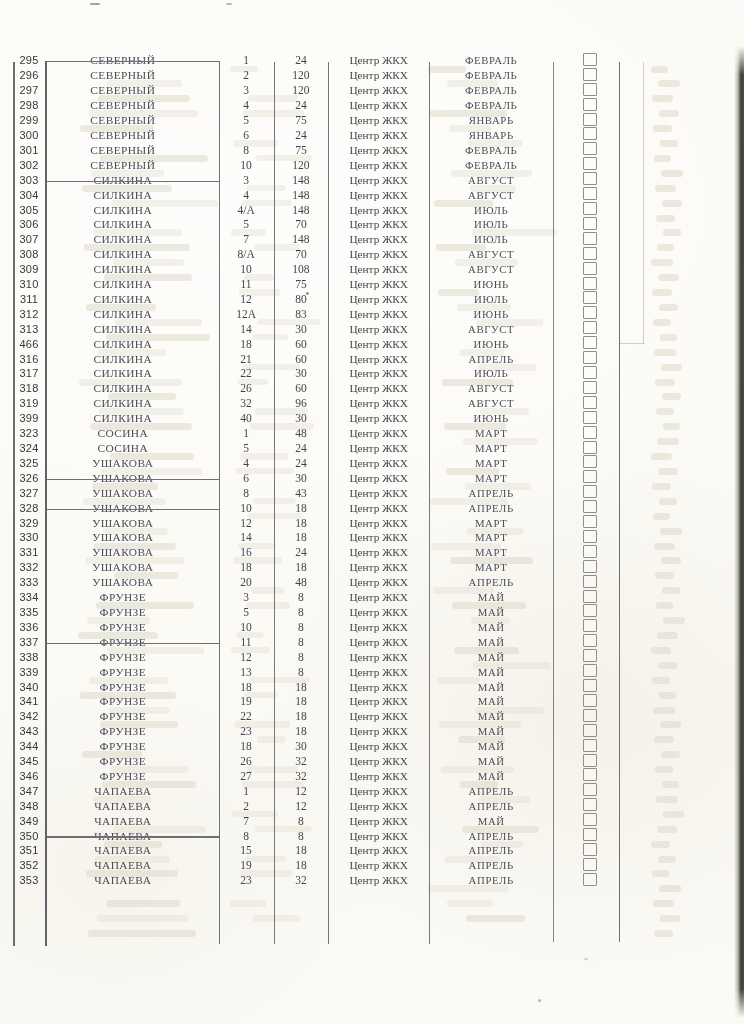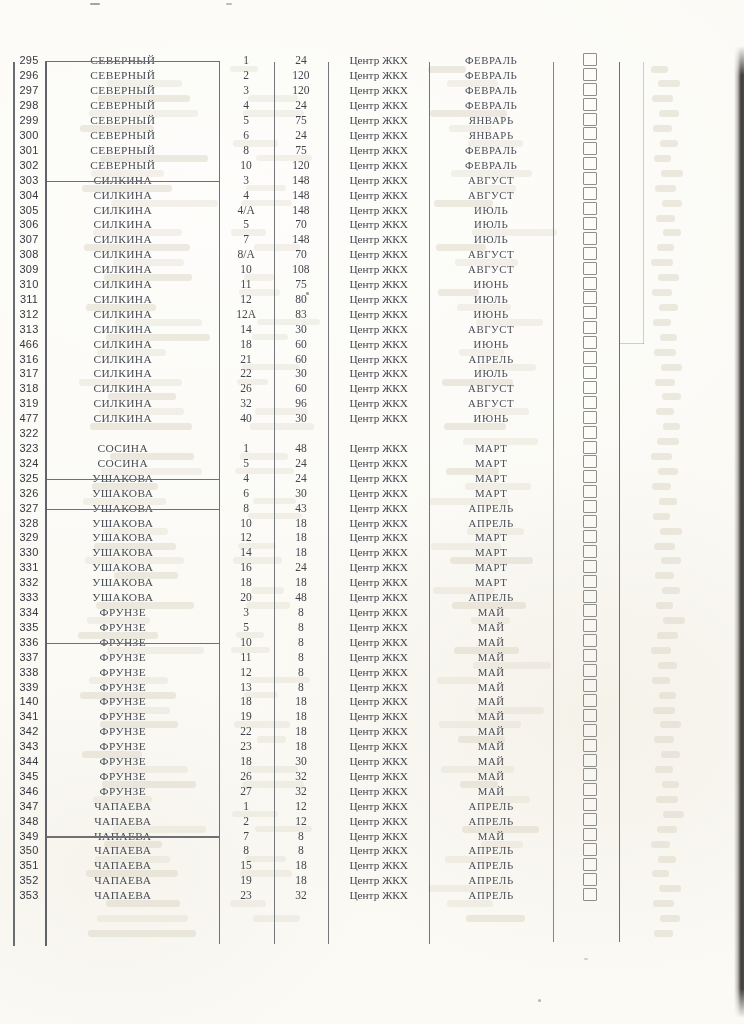--- a/index.html
+++ b/index.html
@@ -475,38 +475,29 @@
     <div class="c street">СИЛКИНА</div>
     <div class="c house">32</div>
     <div class="c qty">96</div>
     <div class="c org">Центр ЖКХ</div>
     <div class="c month">АВГУСТ</div>
     <div class="c check"><span class="checkbox"></span></div>
   </div>
 
 
   <div class="row">
-    <div class="c num">477</div>
+    <div class="c num">399</div>
     <div class="c street">СИЛКИНА</div>
     <div class="c house">40</div>
     <div class="c qty">30</div>
     <div class="c org">Центр ЖКХ</div>
     <div class="c month">ИЮНЬ</div>
     <div class="c check"><span class="checkbox"></span></div>
   </div>
 
-  <div class="row">
-    <div class="c num">322</div>
-    <div class="c street"></div>
-    <div class="c house"></div>
-    <div class="c qty"></div>
-    <div class="c org"></div>
-    <div class="c month"></div>
-    <div class="c check"><span class="checkbox"></span></div>
-  </div>
 
   <div class="row">
     <div class="c num">323</div>
     <div class="c street">СОСИНА</div>
     <div class="c house">1</div>
     <div class="c qty">48</div>
     <div class="c org">Центр ЖКХ</div>
     <div class="c month">МАРТ</div>
     <div class="c check"><span class="checkbox"></span></div>
   </div>
@@ -665,21 +656,21 @@
     <div class="c num">339</div>
     <div class="c street">ФРУНЗЕ</div>
     <div class="c house">13</div>
     <div class="c qty">8</div>
     <div class="c org">Центр ЖКХ</div>
     <div class="c month">МАЙ</div>
     <div class="c check"><span class="checkbox"></span></div>
   </div>
 
   <div class="row">
-    <div class="c num">140</div>
+    <div class="c num">340</div>
     <div class="c street">ФРУНЗЕ</div>
     <div class="c house">18</div>
     <div class="c qty">18</div>
     <div class="c org">Центр ЖКХ</div>
     <div class="c month">МАЙ</div>
     <div class="c check"><span class="checkbox"></span></div>
   </div>
 
   <div class="row">
     <div class="c num">341</div>

